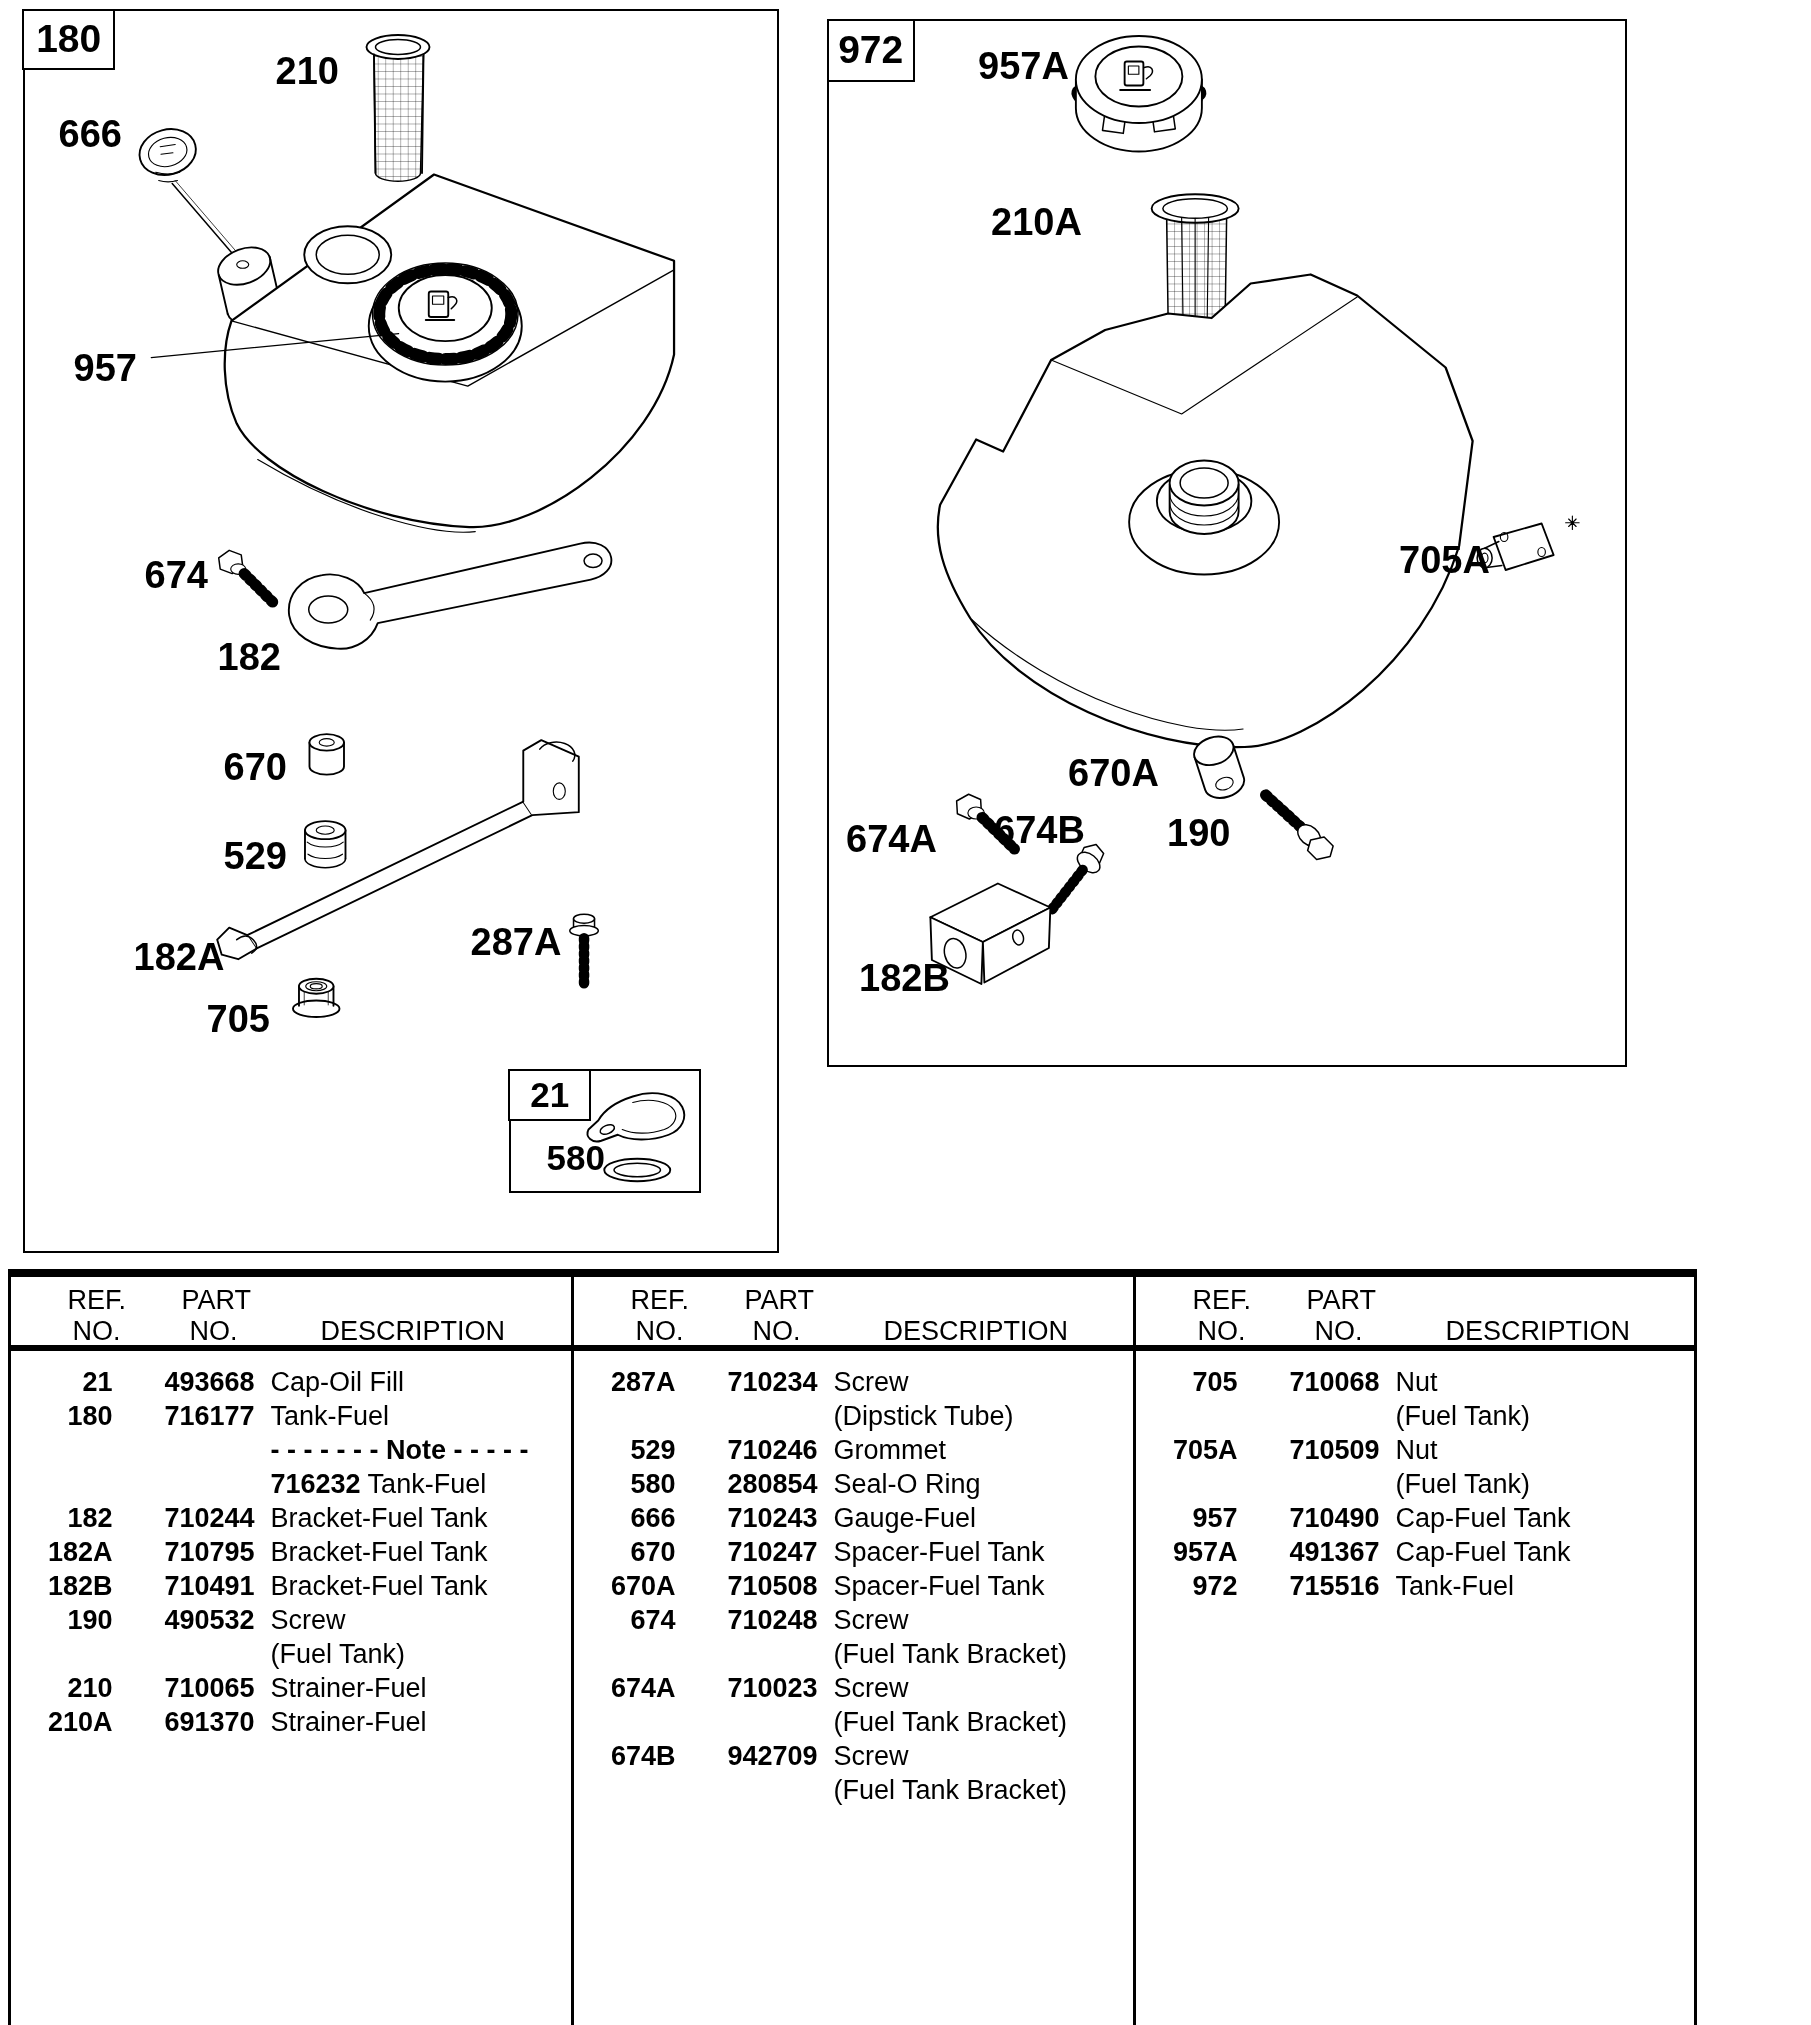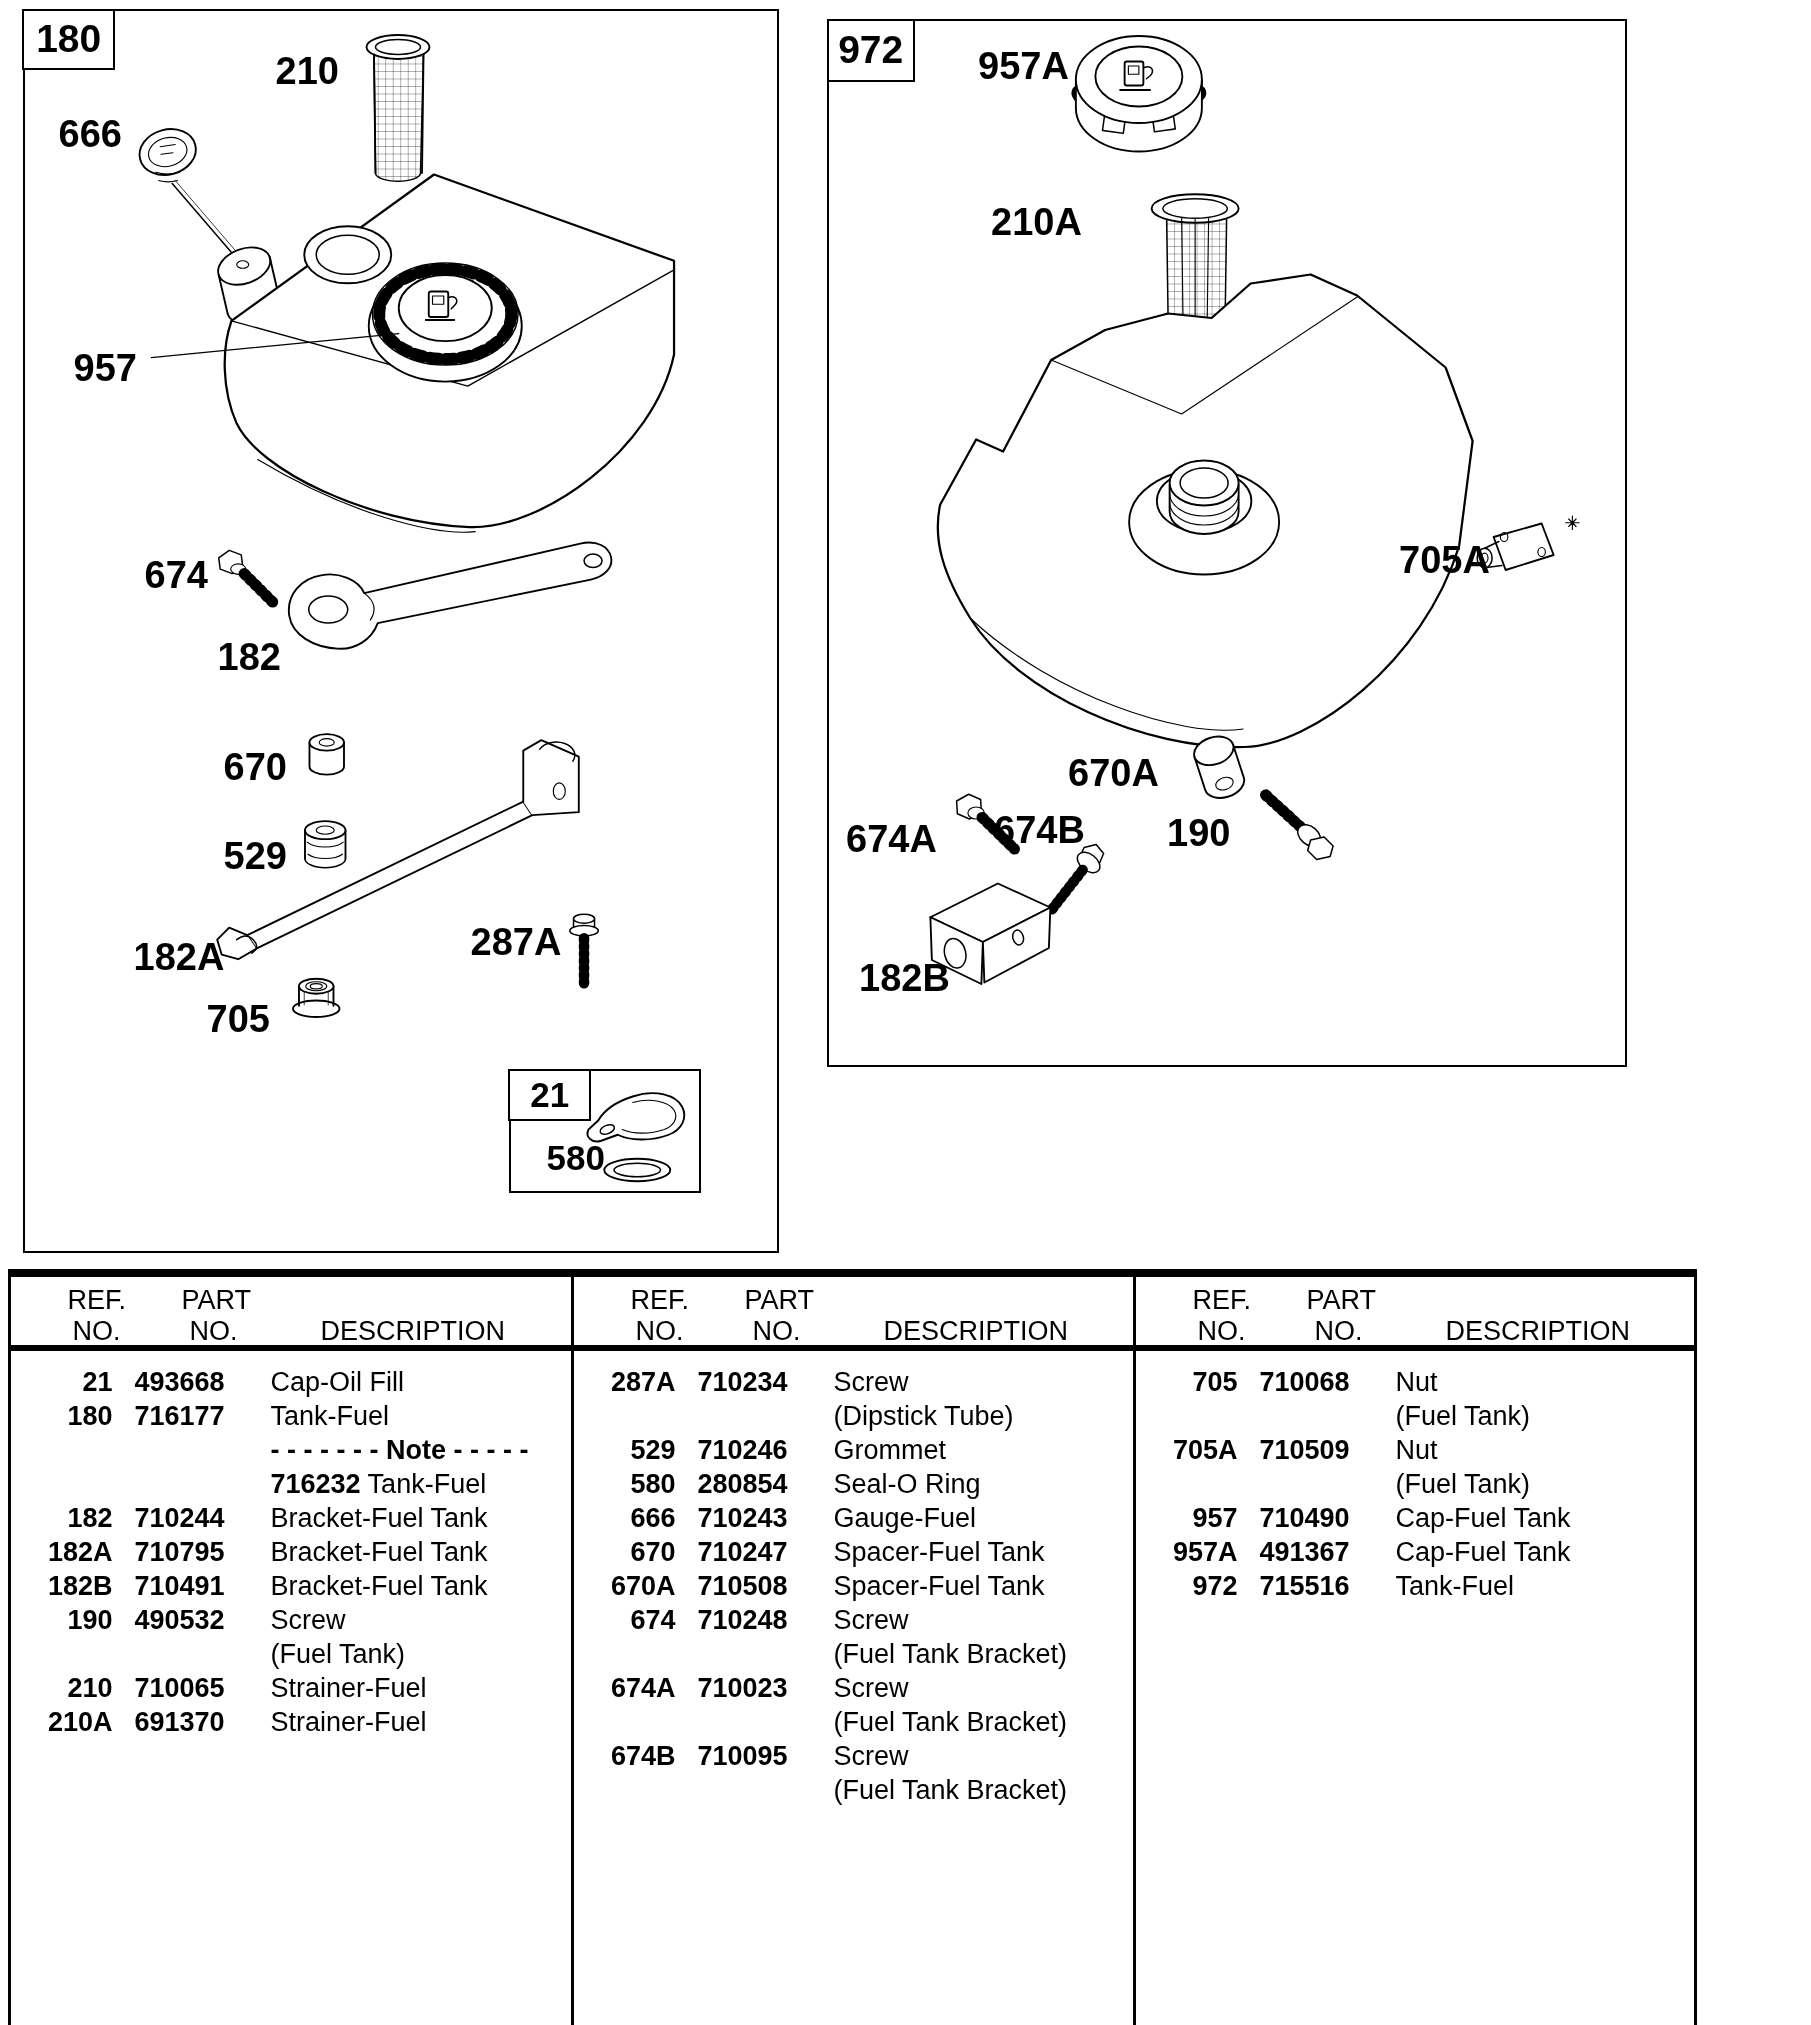--- a/index.html
+++ b/index.html
@@ -24,21 +24,21 @@
   
   #ptable{position:absolute;left:7.5px;top:1269px;width:1689px;height:756px;background:#fff;}
   .tline-top{position:absolute;left:0;top:0;width:100%;height:7.5px;background:#000;}
   .tline-head{position:absolute;left:0;top:76px;width:100%;height:6px;background:#000;}
   .vline{position:absolute;top:0;width:3px;height:756px;background:#000;}
   .tcol{position:absolute;top:0;width:563px;height:100%;}
   .thead span{position:absolute;font-size:27px;line-height:1.1;white-space:nowrap;margin-left:24px;}
   .trows{position:absolute;top:98px;left:0;width:563px;}
   .trow{position:relative;height:34px;font-size:27px;white-space:nowrap;}
   .tref{position:absolute;left:0;width:105px;text-align:right;font-weight:bold;}
-  .tpart{position:absolute;left:127px;font-weight:bold;}
+  .tpart{position:absolute;left:157px;font-weight:bold;}
   .tdesc{position:absolute;left:263px;}
   .tdesc b{font-weight:bold;}
 </style>
 </head>
 <body>
 
 <div id="canvas">
 
   <div class="pbox" id="boxL" style="left:22.5px;top:9px;width:752px;height:1240px;">
 
@@ -401,21 +401,21 @@
             <span class="tpart">710023</span>
             <span class="tdesc">Screw</span>
           </div>
           <div class="trow">
             <span class="tref"></span>
             <span class="tpart"></span>
             <span class="tdesc">(Fuel Tank Bracket)</span>
           </div>
           <div class="trow">
             <span class="tref">674B</span>
-            <span class="tpart">710095</span>
+            <span class="tpart">942709</span>
             <span class="tdesc">Screw</span>
           </div>
           <div class="trow">
             <span class="tref"></span>
             <span class="tpart"></span>
             <span class="tdesc">(Fuel Tank Bracket)</span>
           </div>
         </div>
     </div>
 

